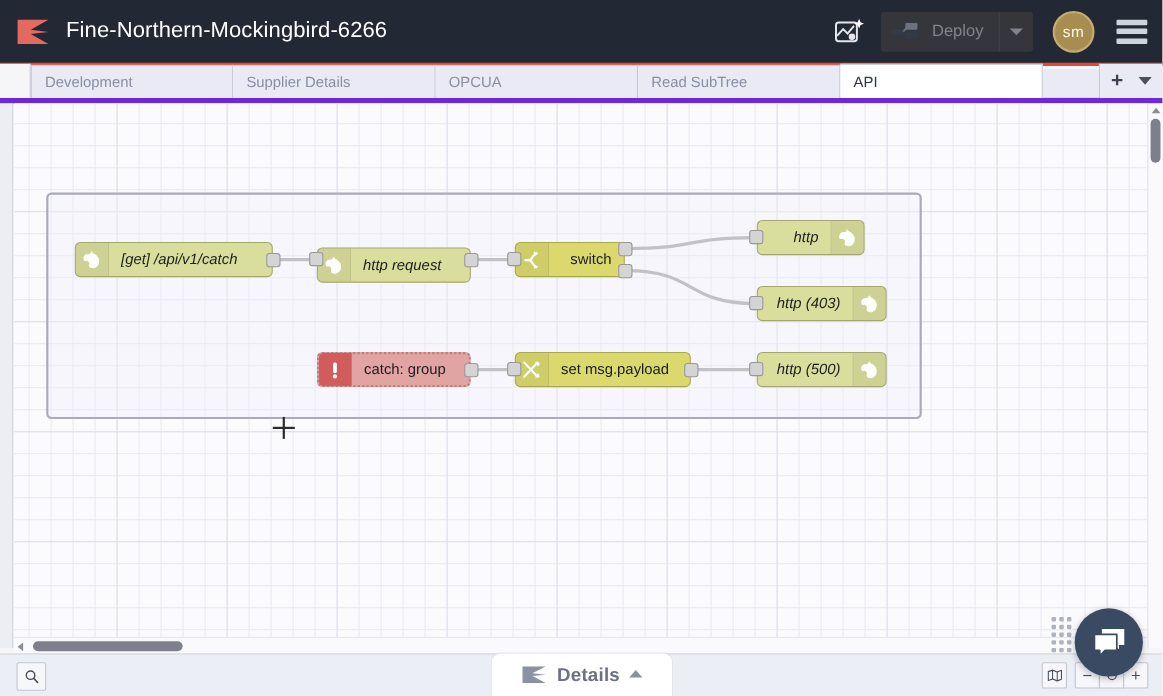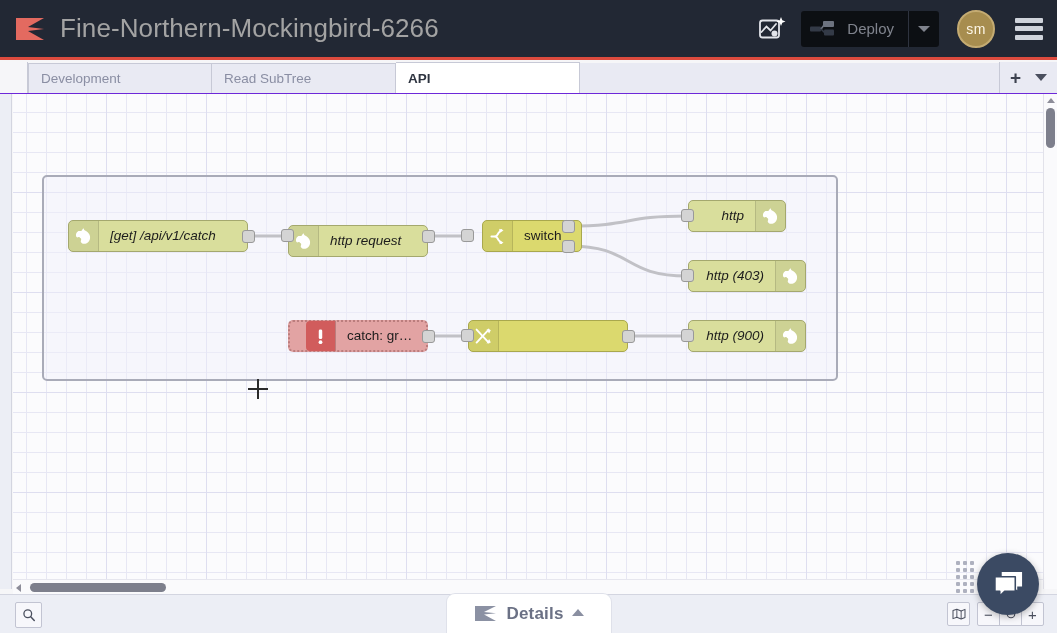--- a/index.html
+++ b/index.html
@@ -14,31 +14,31 @@
   
   .header{
     position:absolute;left:0;top:0;width:1057px;height:60px;
     background:#222834;
     display:flex;align-items:center;
     border-bottom:3px solid #dd4b3e;
     box-sizing:border-box;
   }
   .hdr-logo{width:34px;height:28px;margin-left:14px;margin-right:12px;flex:0 0 auto;}
   .hdr-title{
-    color:#a3a3a3;font-size:26px;letter-spacing:.1px;font-weight:400;
+    color:#ffffff;font-size:20px;letter-spacing:.1px;font-weight:400;
     white-space:nowrap;
   }
   .hdr-right{margin-left:auto;display:flex;align-items:center;gap:0;padding-right:14px;}
   .ai-btn{
     width:46px;height:40px;display:flex;align-items:center;justify-content:center;
     cursor:pointer;margin-right:6px;
   }
   .deploy-btn{
     display:flex;align-items:center;height:36px;
-    background:#000000;border-radius:3px;opacity:.62;
+    background:#404040;border-radius:3px;opacity:.62;
     padding:0 0 0 8px;margin-right:18px;cursor:default;justify-content:flex-end;
   }
   .deploy-ico{width:30px;height:20px;margin-right:8px;flex:0 0 auto;}
   .deploy-label{color:#b9bcc4;font-size:15px;padding-right:14px;}
   .deploy-sep{width:1px;height:36px;background:#5a6274;opacity:.6;}
   .deploy-caret{
     width:30px;height:36px;display:flex;align-items:center;justify-content:center;
   }
   .caret-dn{
     width:0;height:0;border-left:6px solid transparent;border-right:6px solid transparent;
@@ -51,39 +51,39 @@
     color:#fdf6e6;font-size:14px;letter-spacing:.5px;
     margin-right:20px;cursor:pointer;box-sizing:border-box;
   }
   .burger{width:28px;height:22px;display:flex;flex-direction:column;justify-content:space-between;cursor:pointer;}
   .burger i{display:block;height:5px;background:#cfd3db;border-radius:1px;}
 
   
   .tabbar{
     position:absolute;left:0;top:63px;width:1057px;height:31px;
     background:#e9eaf3;
-    border-bottom:1px solid #6d28d9;
+    border-bottom:5px solid #6d28d9;
     display:flex;align-items:flex-end;
     box-sizing:border-box;
   }
   .tab-leftpad{width:28px;height:31px;border-right:1px solid #c7c9d6;background:#f6f6f9;box-sizing:border-box;}
   .tab{
     height:30px;line-height:30px;
     min-width:184px;box-sizing:border-box;
     padding:0 12px;
     color:#8a8ea3;font-size:13.5px;
     background:#e9eaf3;
     border:1px solid #c7c9d6;border-bottom:none;
     border-left:none;
     white-space:nowrap;overflow:hidden;text-overflow:ellipsis;
     cursor:pointer;
   }
   .tab:first-of-type{border-left:1px solid #c7c9d6;}
   .tab.active{
-    background:#ffffff;color:#2e3440;font-weight:bold;
+    background:#ffffff;color:#2e3440;font-weight:normal;
     border-color:#c7c9d6;
     height:31px;line-height:31px;
   }
   .tab-tools{
     margin-left:auto;display:flex;align-items:center;height:31px;
     padding:0 10px;gap:14px;background:#e9eaf3;
     border-left:1px solid #c7c9d6;
   }
   .tab-add{color:#3d4250;font-size:19px;font-weight:bold;cursor:pointer;line-height:1;}
   .tab-menu-caret{width:0;height:0;border-left:6px solid transparent;border-right:6px solid transparent;border-top:7px solid #4a4f5e;cursor:pointer;}
@@ -141,21 +141,21 @@
     box-sizing:border-box;
   }
   .node .ico.left{border-right:1px solid rgba(0,0,0,.12);border-radius:4px 0 0 4px;}
   .node .ico.right{border-left:1px solid rgba(0,0,0,.12);border-radius:0 4px 4px 0;}
   .node .lbl{
     flex:1 1 auto;padding:0 11px;white-space:nowrap;overflow:hidden;
     text-overflow:ellipsis;line-height:30px;
   }
   .node.green{background:#d9de9c;border-color:#a4a86e;font-style:italic;}
   .node.yellow{background:#dbd96e;border-color:#a9a84d;}
-  .node.red{background:#e2a3a3;border-color:#bb7d7d;border-style:dotted;border-width:2px;padding-left:16px;}
+  .node.red{background:#e2a3a3;border-color:#bb7d7d;border-style:dotted;border-width:2px;}
   .node.red .ico{background:#d15c5c;border-right:1px solid #bb7d7d;}
 
   .port{
     position:absolute;width:13px;height:13px;border-radius:3px;
     background:#d4d4d4;border:1px solid #999;box-sizing:border-box;
   }
   .wire{position:absolute;left:0;top:0;width:1030px;height:495px;pointer-events:none;}
 
   .cursor-cross{position:absolute;pointer-events:none;}
   .cursor-cross i{position:absolute;background:#2b2b2b;}
@@ -275,20 +275,22 @@
         <i></i>
         <i></i>
       </div>
     </div>
   </div>
 
   <div class="tabbar">
     <div class="tab-leftpad"></div>
     <div id="tabs-host" style="display:flex;align-items:flex-end;height:31px;">
         <div class="tab">Development</div>
+        <div class="tab">Supplier Details</div>
+        <div class="tab">OPCUA</div>
         <div class="tab">Read SubTree</div>
         <div class="tab active">API</div>
       </div>
     <div class="tab-tools">
       <span class="tab-add">+</span>
       <span class="tab-menu-caret"></span>
     </div>
   </div>
 
   <div class="palette-strip"></div>
@@ -318,21 +320,21 @@
           <div class="node green" style="left: 275px; top: 131px; width: 140px;">
             <span class="ico left">
               <svg viewBox="0 0 22 22" width="19" height="19">
                 <path d="M11 1.5c-1.6 1.1-1.2 2.6-2.8 3.1-1.4.5-2.6-.4-3.8.5C3 6.2 2 8 2.3 10.2c.3 2 1.8 2.1 3 1.5 1.3-.6 1.4.7 2.4 1.3 1 .6.6 2 .2 3 -.4 1.1.3 2.3 1.6 3 2.6 1.3 5.9 0 7.6-2.2 1.7-2.2 2-5.3.9-7.8 -1-2.3-3-4-5.2-5 -.7-.3-1.3-1-1.8-2.5z" fill="#ffffff"></path>
               </svg>
             </span>
             <span class="lbl">http request</span>
           </div>
           <span class="port" style="left: 268px; top: 135px;"></span>
           <span class="port" style="left: 409px; top: 135.5px;"></span>
-          <div class="node yellow" style="left: 469px; top: 126px; width: 100px;">
+          <div class="node yellow" style="left: 455px; top: 126px; width: 100px; text-align: right;">
             <span class="ico left">
               <svg viewBox="0 0 22 22" width="19" height="19">
                 <path d="M4 11 H8.5 C10.5 11 11 8.5 12.5 6.5 L15.5 3.5" stroke="#ffffff" stroke-width="2.3" fill="none" stroke-linecap="round"></path>
                 <path d="M8.5 11 C10.5 11 11 13.5 12.5 15.5 L15.5 18.5" stroke="#ffffff" stroke-width="2.3" fill="none" stroke-linecap="round"></path>
                 <path d="M13 2 L18 4 L13.6 6.8 Z" fill="#ffffff"></path>
                 <path d="M13 15.2 L18 18 L13.6 20 Z" fill="#ffffff"></path>
               </svg>
             </span>
             <span class="lbl">switch</span>
           </div>
@@ -369,25 +371,26 @@
           <span class="port" style="left: 409px; top: 235.5px;"></span>
           <div class="node yellow" style="left: 455px; top: 226px; width: 160px;">
             <span class="ico left">
               <svg viewBox="0 0 22 22" width="19" height="19">
                 <path d="M3 3 L17 18" stroke="#ffffff" stroke-width="2.2" stroke-linecap="round"></path>
                 <path d="M17 3 L3 18" stroke="#ffffff" stroke-width="2.2" stroke-linecap="round"></path>
                 <path d="M14.5 2.5 L19.5 3.5 L17.5 7.5 Z" fill="#ffffff"></path>
                 <path d="M14.5 19 L19.5 18 L17.5 14 Z" fill="#ffffff"></path>
               </svg>
             </span>
+            <span class="lbl">set msg.payload</span>
           </div>
           <span class="port" style="left: 448px; top: 235px;"></span>
           <span class="port" style="left: 609px; top: 235.5px;"></span>
           <div class="node green" style="left: 675px; top: 226px; width: 118px;">
-            <span class="lbl" style="text-align: right;">http (900)</span>
+            <span class="lbl" style="text-align: right;">http (500)</span>
             <span class="ico right">
               <svg viewBox="0 0 22 22" width="19" height="19">
                 <path d="M11 1.5c-1.6 1.1-1.2 2.6-2.8 3.1-1.4.5-2.6-.4-3.8.5C3 6.2 2 8 2.3 10.2c.3 2 1.8 2.1 3 1.5 1.3-.6 1.4.7 2.4 1.3 1 .6.6 2 .2 3 -.4 1.1.3 2.3 1.6 3 2.6 1.3 5.9 0 7.6-2.2 1.7-2.2 2-5.3.9-7.8 -1-2.3-3-4-5.2-5 -.7-.3-1.3-1-1.8-2.5z" fill="#ffffff"></path>
               </svg>
             </span>
           </div>
           <span class="port" style="left: 668px; top: 235px;"></span>
         </div>
       <div class="cursor-cross" id="cursor-cross" style="left: 235px; top: 285px;">
         <i style="left:0;top:9px;width:20px;height:1.6px;"></i>

